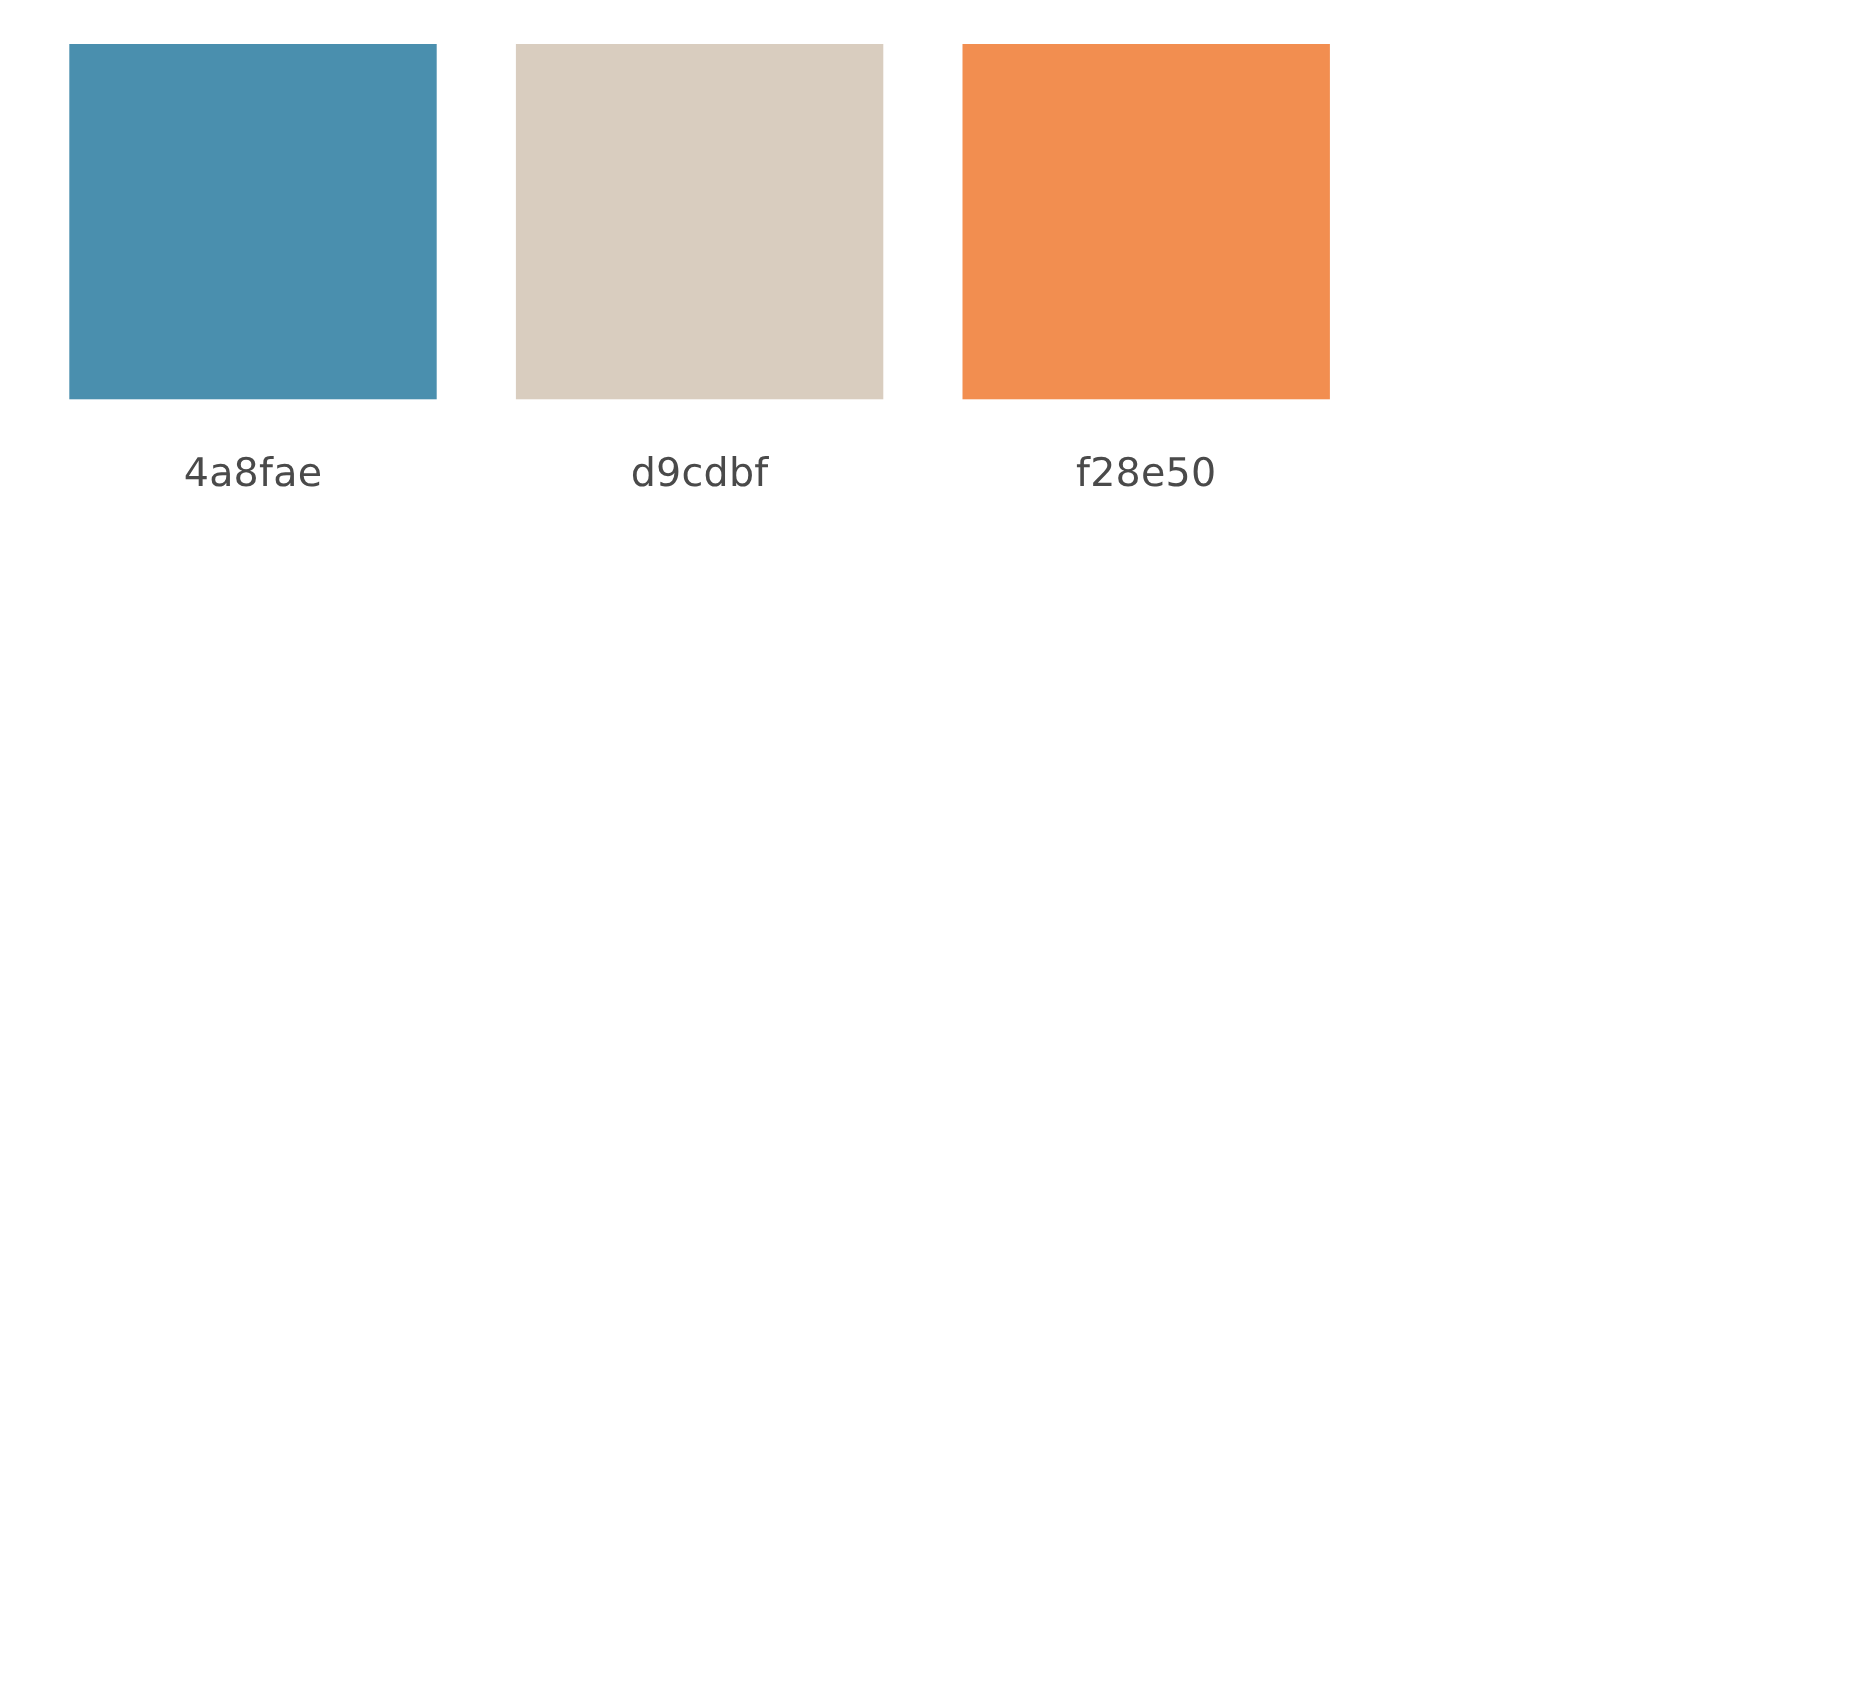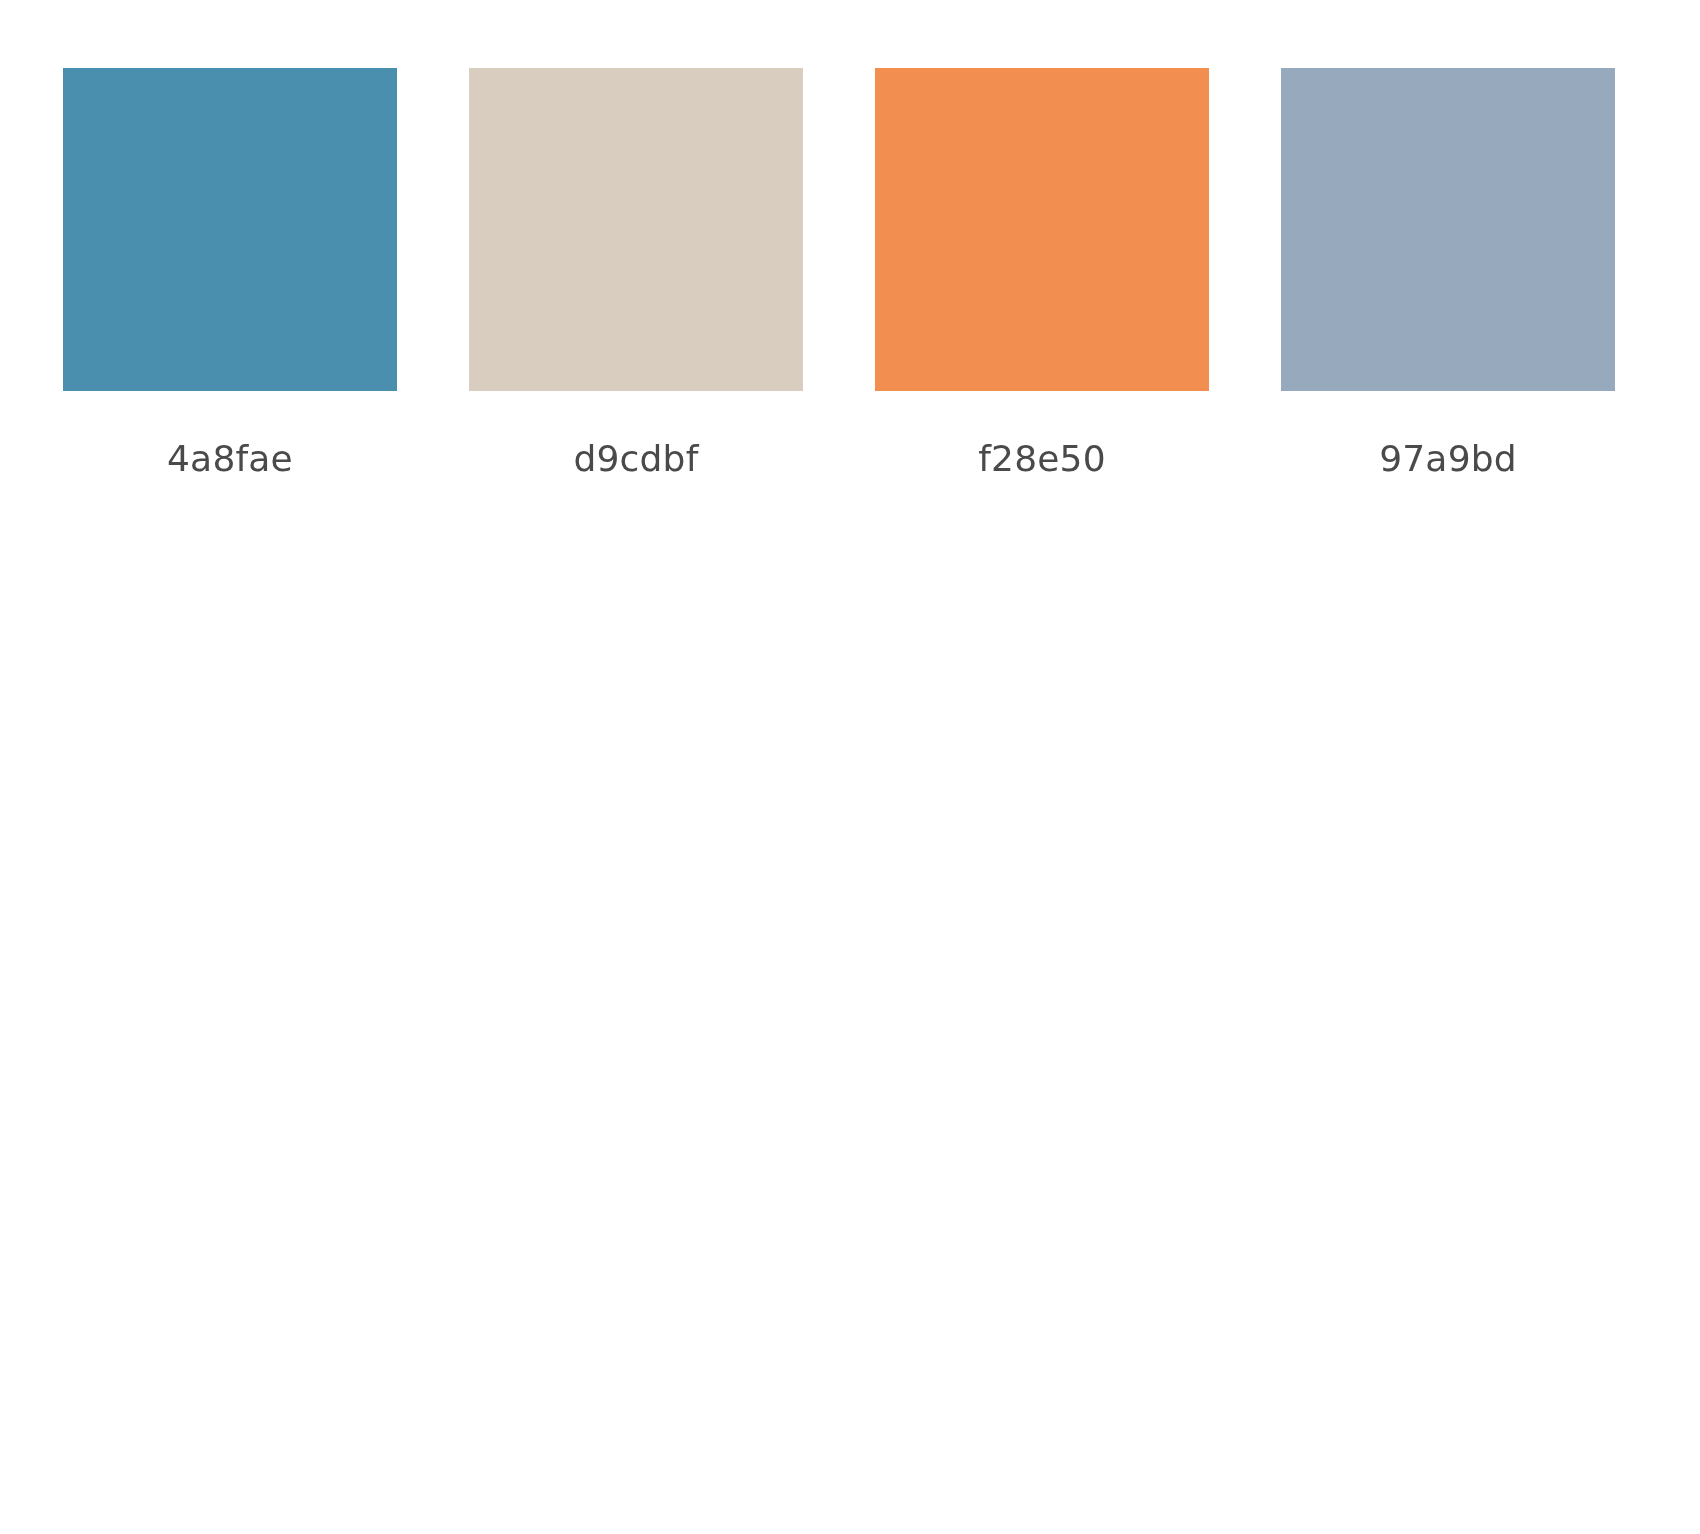--- a/index.html
+++ b/index.html
@@ -10,21 +10,21 @@
   body {
     width: 1700px;
     height: 1534px;
     font-family: "DejaVu Sans", sans-serif;
     overflow: hidden;
   }
 
   #palette-grid {
     box-sizing: border-box;
     width: 1700px;
-    padding: 68px 50px 0 48px;
+    padding: 40px 50px 0 48px;
     display: grid;
     grid-template-columns: repeat(4, 364px);
     column-gap: 42px;
     row-gap: 0px;
     justify-content: start;
     align-content: start;
   }
 
   .swatch-cell {
     width: 364px;
@@ -65,24 +65,20 @@
       <div class="swatch-label">4a8fae</div>
     </div>
     <div class="swatch-cell">
       <div class="swatch-chip" title="d9cdbf" style="background-color: rgb(217, 205, 191);"></div>
       <div class="swatch-label">d9cdbf</div>
     </div>
     <div class="swatch-cell">
       <div class="swatch-chip" title="f28e50" style="background-color: rgb(242, 142, 80);"></div>
       <div class="swatch-label">f28e50</div>
     </div>
-    <div class="swatch-cell">
-      <div class="swatch-chip" title="97a9bd" style="background-color: rgb(151, 169, 189);"></div>
-      <div class="swatch-label">97a9bd</div>
-    </div>
     <div class="swatch-cell empty">
       <div class="swatch-chip"></div>
       <div class="swatch-label"></div>
     </div>
     <div class="swatch-cell empty">
       <div class="swatch-chip"></div>
       <div class="swatch-label"></div>
     </div>
     <div class="swatch-cell empty">
       <div class="swatch-chip"></div>

